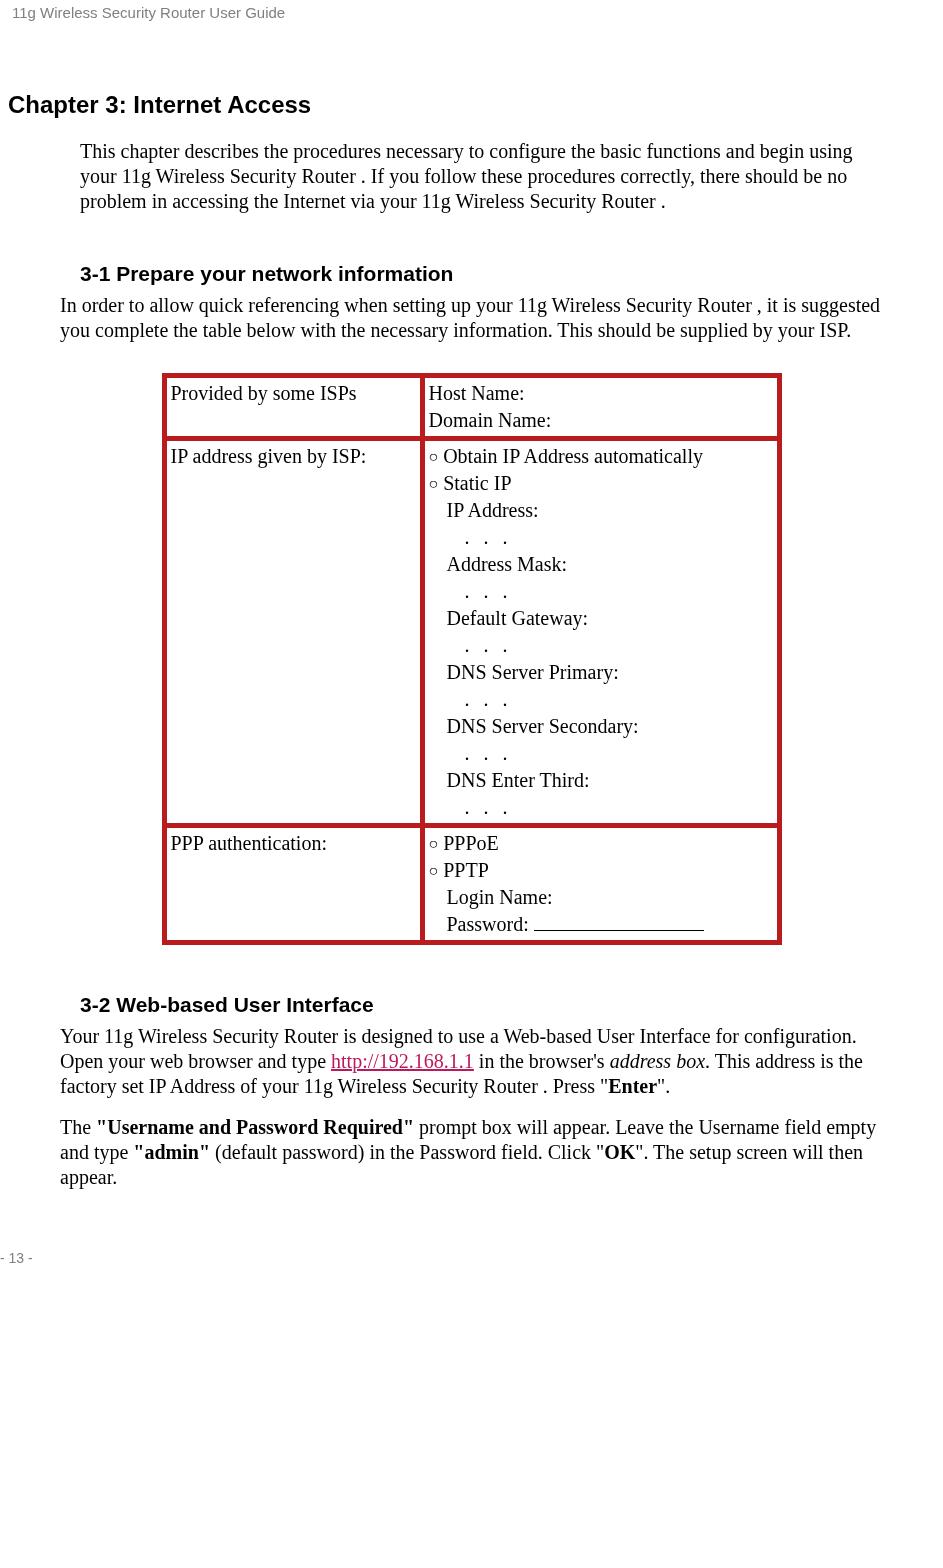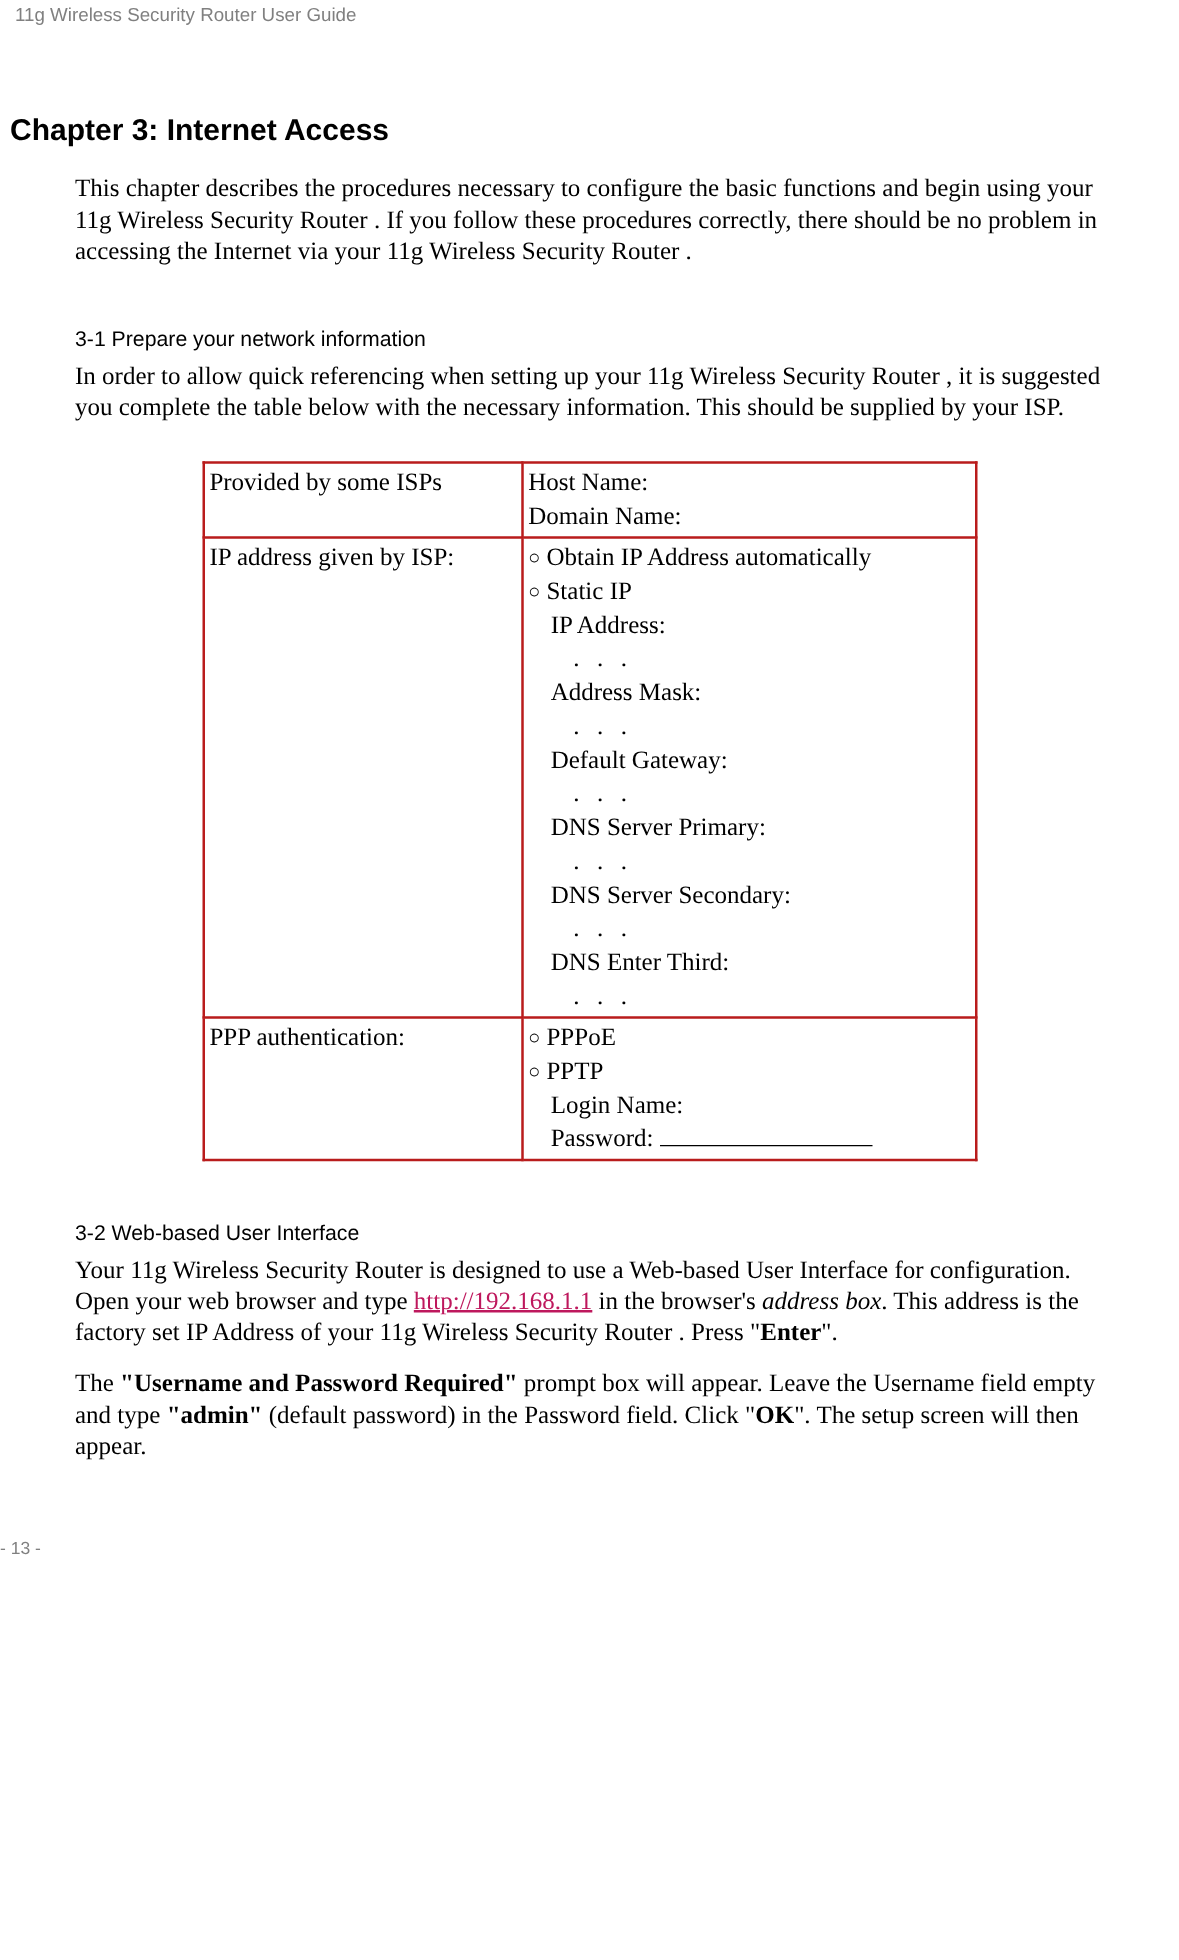--- a/index.html
+++ b/index.html
@@ -23,38 +23,40 @@
   .chapter-title {
     font-family: Arial, Helvetica, sans-serif;
     font-weight: bold;
     font-size: 24px;
     margin-top: 60px;
     margin-left: -52px;
   }
   .body-block {
     margin-top: 20px;
     line-height: 1.25;
+    margin-left: 20px;
   }
   .section-title {
     font-family: Arial, Helvetica, sans-serif;
-    font-weight: normal;
-    font-size: 17px;
+    font-weight: bold;
+    font-size: 21px;
     margin-top: 48px;
+    margin-left: 20px;
   }
   .section-body {
     margin-top: 7px;
     line-height: 1.25;
   }
   table.inputs {
     border-collapse: collapse;
     margin: 30px auto 0 auto;
     width: 620px;
   }
   table.inputs td {
-    border: 2px solid #b91c1c;
+    border: 5px solid #b91c1c;
     vertical-align: top;
     padding: 2px 4px;
     font-size: 20px;
     line-height: 1.35;
     margin-left: 44px;
   }
   .indent { padding-left: 18px; display:block; }
   .dots { padding-left: 36px; letter-spacing: 14px; }
   a.router-link { color: #be185d; text-decoration: underline; }
   .footer {

